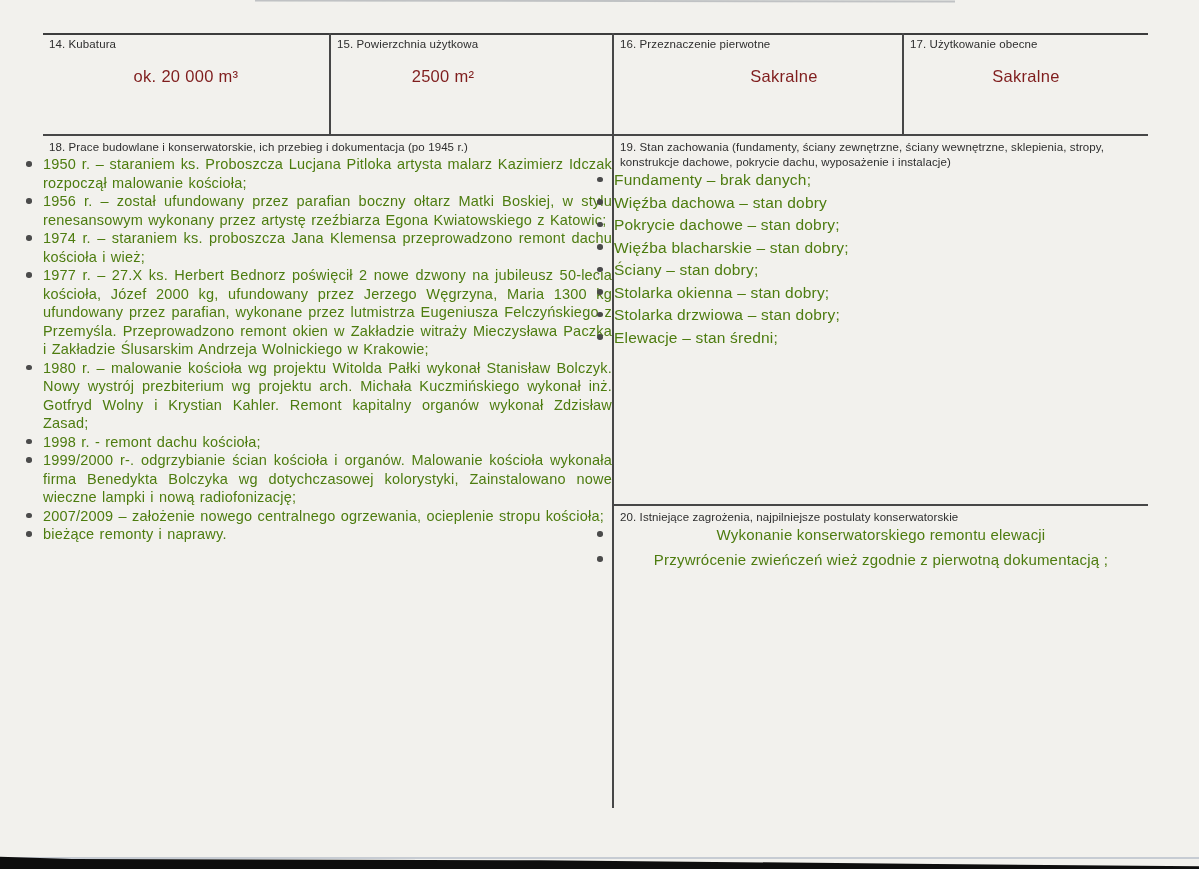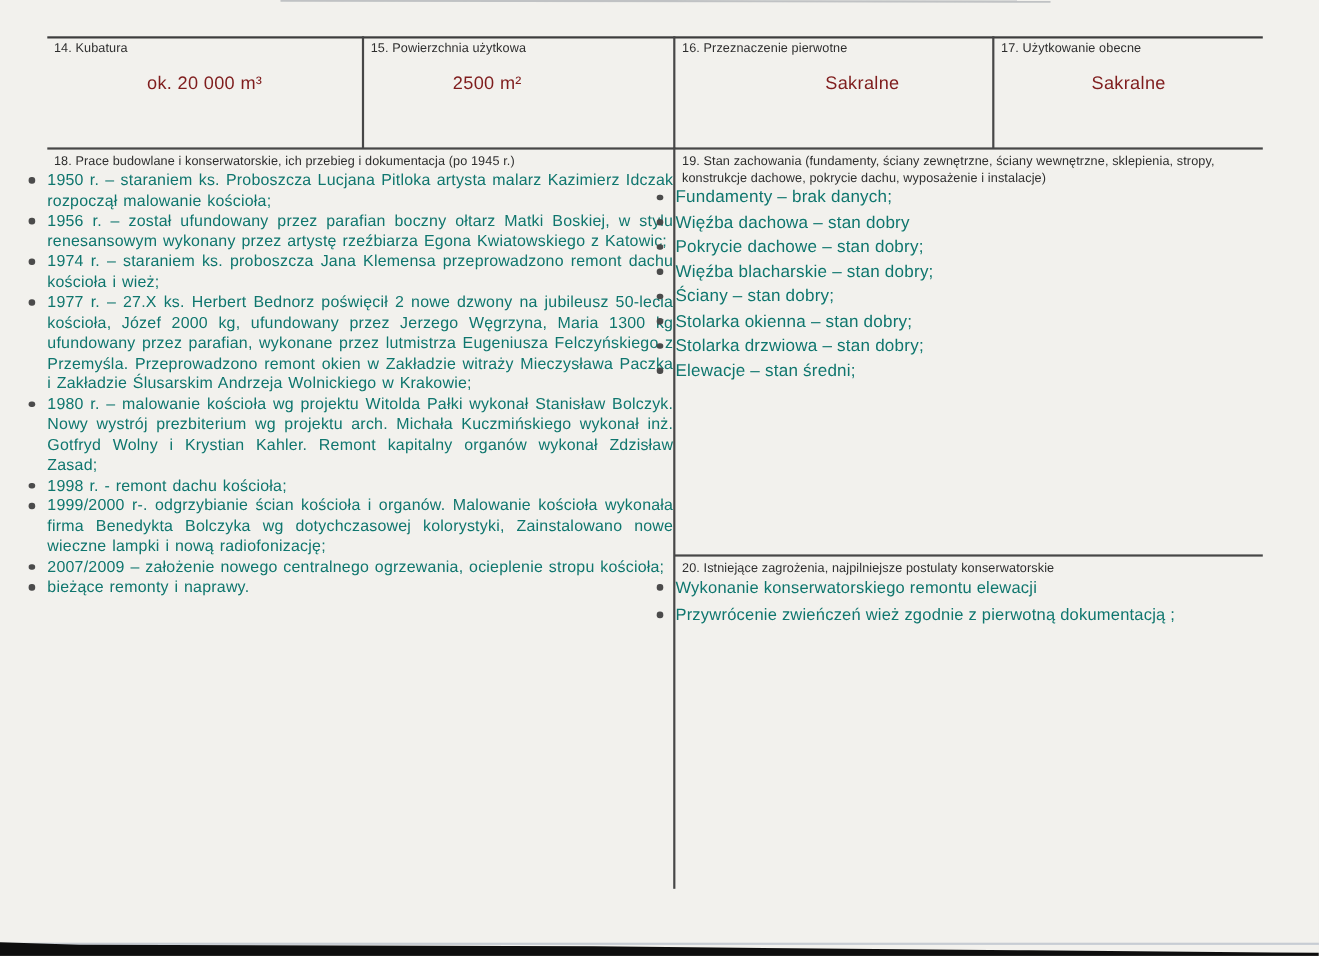--- a/index.html
+++ b/index.html
@@ -71,21 +71,21 @@
     letter-spacing: .3px;
   }
   
   ul.scan-list {
     list-style: none;
     margin: 0;
     padding: 0;
   }
   ul.scan-list li {
     position: relative;
-    color: #0f766e;
+    color: #4d7c0f;
   }
   ul.scan-list li::before {
     content: "";
     position: absolute;
     left: -17px;
     top: .42em;
     width: 5.5px;
     height: 5.5px;
     border-radius: 50%;
     background: #4b4b4b;
@@ -105,21 +105,21 @@
     line-height: 20px;
     letter-spacing: .2px;
   }
   .list-19 li { margin-bottom: 2.5px; }
   .list-20 {
     margin: 16px 6px 0 49px;
     font-size: 15px;
     line-height: 20px;
     letter-spacing: .2px;
   }
-  .list-20 li { margin-bottom: 5px; }
+  .list-20 li { margin-bottom: 5px; text-align: center; }
 </style>
 </head>
 <body>
 
 <div class="page">
 
   <div class="scan-top-streak"></div>
   <div class="scan-bottom-thinline"></div>
   <div class="scan-bottom-band"></div>
 

